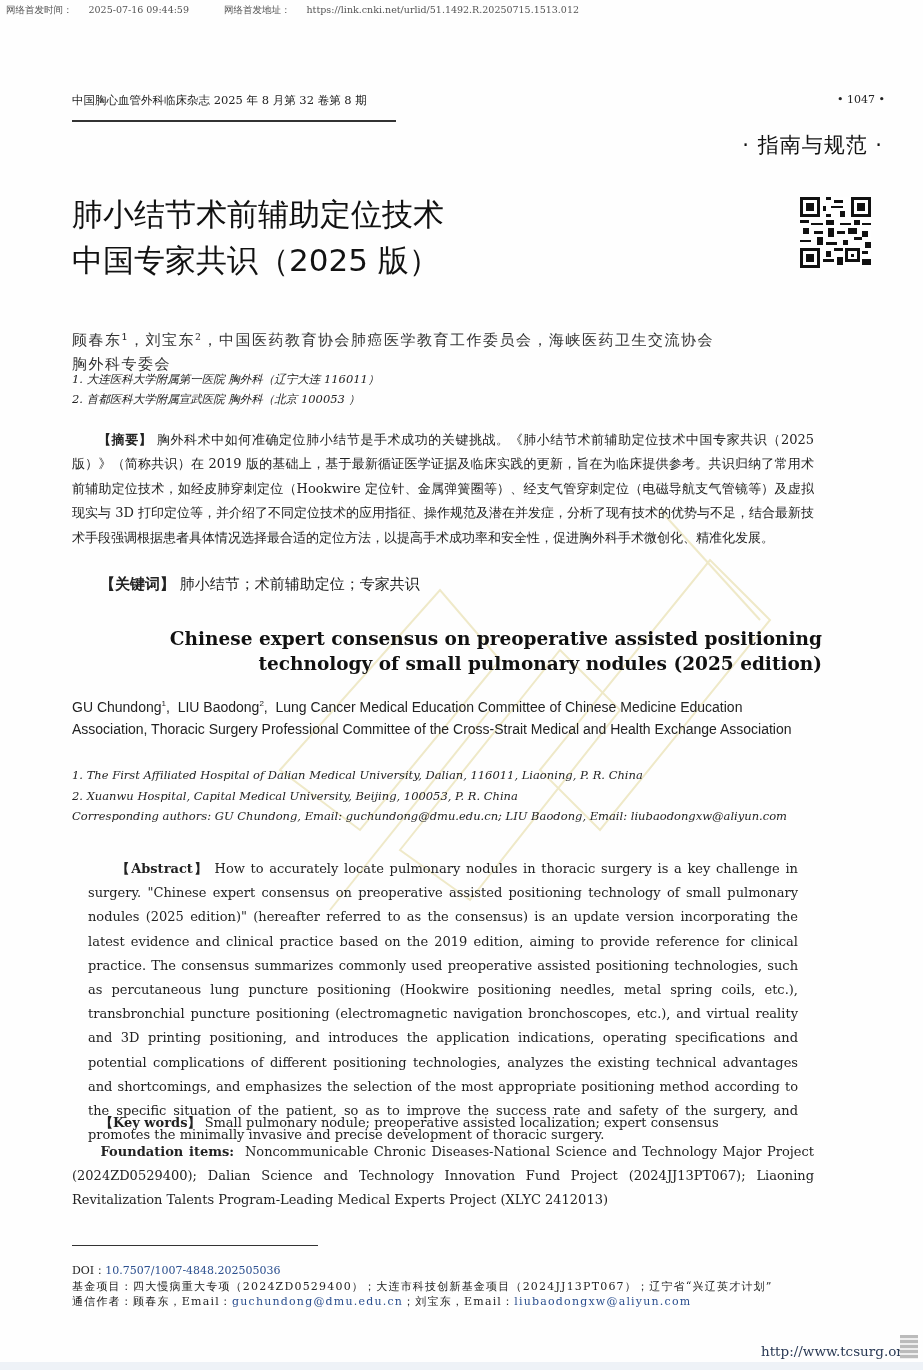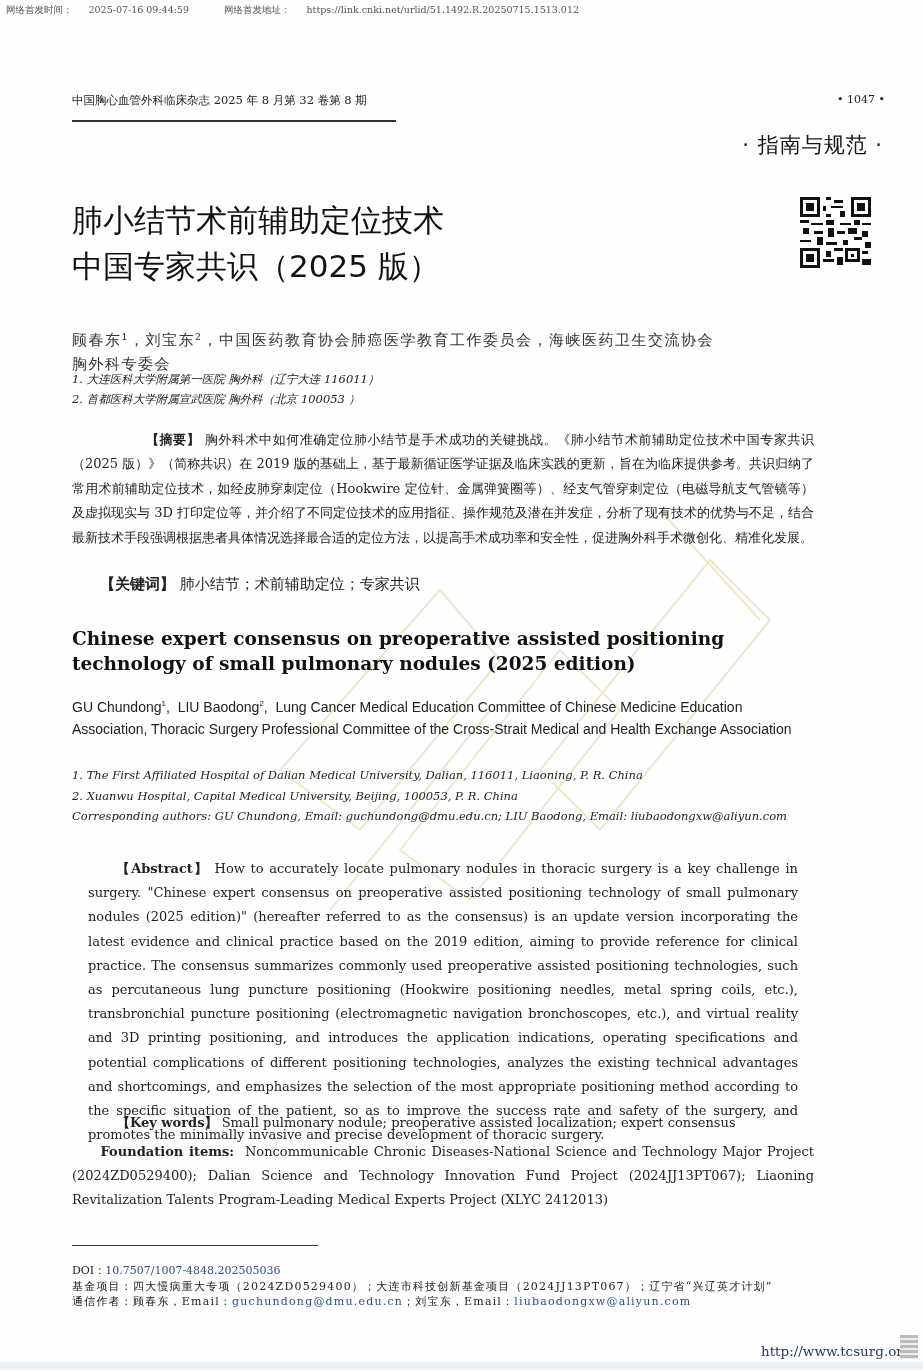--- a/index.html
+++ b/index.html
@@ -3,37 +3,37 @@
 <meta charset="utf-8">
 <style>
   html, body { margin:0; padding:0; }
   body { width:923px; height:1370px; background:#fefefe; position:relative; overflow:hidden; font-family:"DejaVu Serif", serif; color:#222; }
   .abs { position:absolute; }
   .topbar { left:6px; top:4px; font-size:9.5px; color:#555; font-family:"DejaVu Serif", serif; white-space:nowrap; }
   .topbar span { margin-right:16px; }
   .running { left:72px; top:93px; font-size:11.5px; color:#222; padding-bottom:12px; border-bottom:2px solid #333; width:324px; white-space:nowrap; }
   .pageno { right:38px; top:93px; font-size:11px; color:#222;margin-left:22px; }
   .section { right:40px; top:131px; font-size:21px; font-family:"DejaVu Sans", sans-serif; color:#111; letter-spacing:1px; }
-  .title { left:72px; top:197px; font-size:31px; line-height:46px; font-family:"DejaVu Sans", sans-serif; color:#111; font-weight:400; }
+  .title { left:72px; top:191px; font-size:31px; line-height:46px; font-family:"DejaVu Sans", sans-serif; color:#111; font-weight:400; }
   .qr { left:800px; top:197px; width:71px; height:71px; }
   .authors-cn { left:72px; top:304px; width:720px; font-size:15px; line-height:24px; color:#333; letter-spacing:1.5px;margin-top:24px; }
   .affil-cn { left:72px; top:369px; font-size:11.5px; line-height:20px; color:#222;font-style:italic; }
   .abs-cn { left:72px; top:428px; width:742px; font-size:13px; line-height:24.4px; color:#222; text-align:justify; }
   .abs-cn p { margin:0; text-indent:2em; }
-  .abs-cn .lbl { font-weight:bold;margin-left:48px; }
+  .abs-cn .lbl { font-weight:bold; }
   .kw-cn { left:100px; top:575px; font-size:15px; color:#222; }
   .kw-cn .lbl { font-weight:bold; }
-  .title-en { left:72px; top:626px; width:750px; font-size:18.5px; line-height:25px; font-weight:bold; color:#111; }
+  .title-en { left:72px; top:626px; width:750px; font-size:18.5px; line-height:25px; font-weight:bold; color:#111;text-align:right; }
   .authors-en { left:72px; top:693px; width:740px; font-size:14px; line-height:22.5px; font-family:"Liberation Sans", sans-serif; color:#222; }
   .authors-en sup { font-size:8px; }
   .affil-en { left:72px; top:765px; font-size:11.5px; line-height:20.5px; font-style:italic; color:#222; }
   .abs-en { left:72px; top:841px; width:742px; font-size:13px; line-height:24.2px; color:#222; text-align:justify; }
   .abs-en p { margin:16px; text-indent:2.2em; }
   .lbl-b { font-weight:bold; }
-  .kw-en { left:100px; top:1114px; font-size:13px; color:#222;margin-left:17px; }
+  .kw-en { left:100px; top:1114px; font-size:13px; color:#222; }
   .fund-en { left:72px; top:1140px; width:742px; font-size:13px; line-height:24.2px; color:#222; text-align:justify; text-indent:2.2em; }
   .rule { left:72px; top:1245px; width:246px; border-top:1px solid #333; }
   .foot { left:72px; top:1263px; width:760px; font-size:11px; line-height:15.5px; color:#222; }
   .foot .link { color:#2b4f8f; }
   .foot .cnwide { letter-spacing:1.2px; }
   .site { left:761px; top:1343px; font-size:13.5px; color:#2a3a55; }
   .siteicon { left:900px; top:1335px; width:18px; height:24px; background:repeating-linear-gradient(#bbb 0 3px, #eee 3px 5px); }
   .bottomstrip { left:0; top:1362px; width:923px; height:8px; background:#eef2f7; }
   .watermark { left:240px; top:470px; width:560px; height:480px; pointer-events:none; }
 </style>

